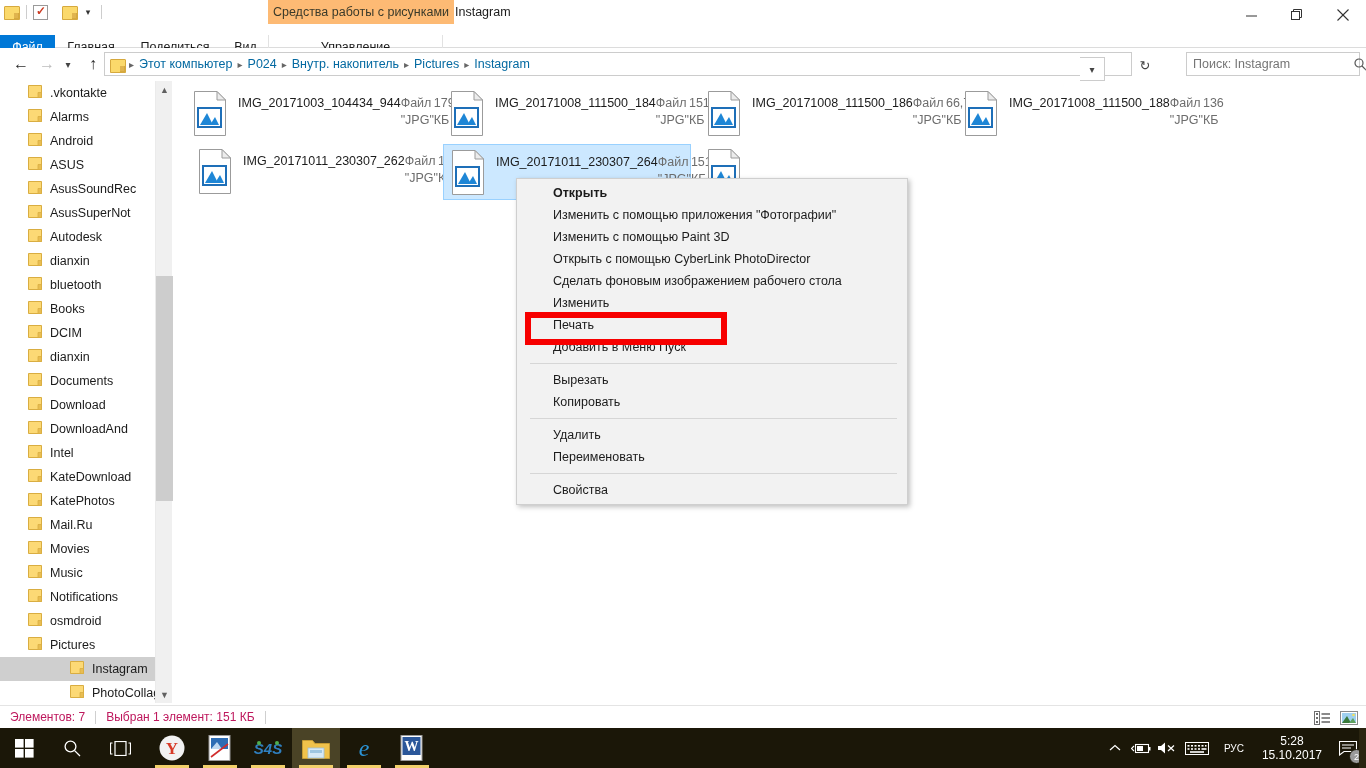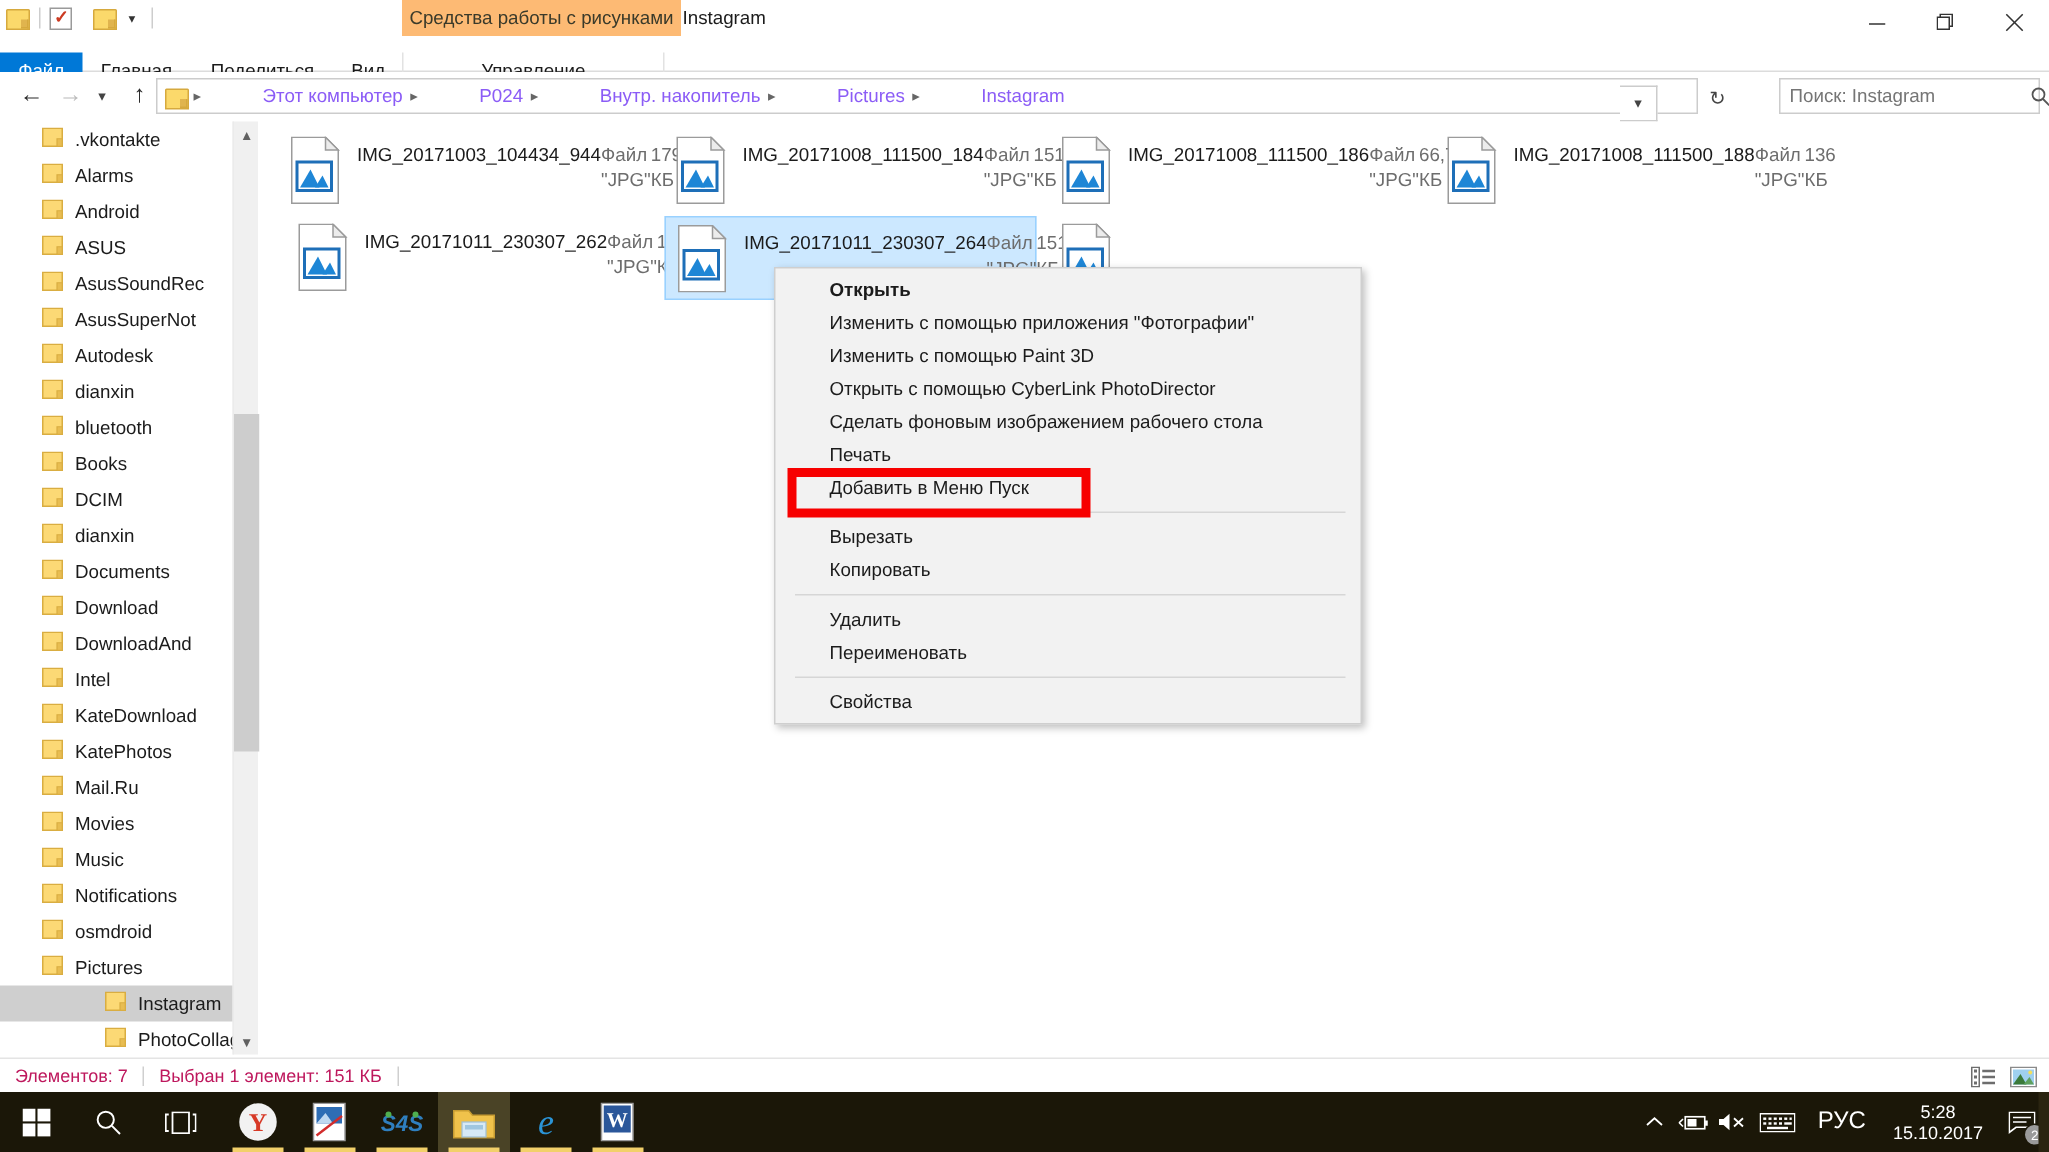--- a/index.html
+++ b/index.html
@@ -82,21 +82,21 @@
   .nav-btn { position:absolute; top:5px; width:22px; height:22px; display:flex; align-items:center; justify-content:center; font-size:16px; }
   .nav-back { left:10px; color:#2b2b2b; }
   .nav-fwd  { left:36px; color:#bcbcbc; }
   .nav-hist { left:60px; font-size:10px; color:#444; width:16px;}
   .nav-up   { left:82px; color:#2b2b2b; }
   .addr-box {
     position:absolute; left:104px; top:4px; width:1028px; height:24px;
     border:1px solid #cccccc; background:#fff; display:flex; align-items:center;
   }
   .crumb-folder { margin-left:5px; margin-right:3px; }
-  .crumb { font-size:12.5px; color:#8b5cf6; padding:0 4px; white-space:nowrap;margin-left:36px; }
+  .crumb { font-size:12.5px; color:#0369a1; padding:0 4px; white-space:nowrap; }
   .crumb-sep { font-size:10px; color:#666; padding:0 1px; }
   .addr-drop { position:absolute; right:26px; top:4px; width:25px; height:24px; border:1px solid #cccccc; border-left:none; background:#fff;
                display:flex; align-items:center; justify-content:center; font-size:10px; color:#444; }
   .addr-refresh { position:absolute; right:0px; top:0px; width:26px; height:24px; display:flex; align-items:center; justify-content:center; font-size:13px; color:#444;}
   .search-box {
     position:absolute; left:1186px; top:4px; width:174px; height:24px;
     border:1px solid #cccccc; background:#fff; display:flex; align-items:center;
   }
   .search-box input {
     border:none; outline:none; flex:1; font-size:12.5px; color:#6e6e6e; padding-left:6px;
@@ -169,21 +169,21 @@
     position:absolute; left:0; top:728px; width:1366px; height:40px;
     background:#1b1708;
   }
   .tb-item {
     position:absolute; top:0; width:48px; height:40px; display:flex; align-items:center; justify-content:center;
   }
   .tb-item.active { background:#4a4326; }
   .tb-under { position:absolute; bottom:0; left:7px; width:34px; height:3px; background:#f2d06a; }
   .tray { position:absolute; right:0; top:0; height:40px; display:flex; align-items:center; }
   .tray-icon { width:26px; height:40px; display:flex; align-items:center; justify-content:center; color:#fff; font-size:13px; }
-  .tray-lang { color:#fff; font-size:16px; padding:0 10px; }
+  .tray-lang { color:#fff; font-size:10px; padding:0 10px; }
   .tray-clock { color:#fff; font-size:12px; text-align:center; line-height:14px; padding:0 8px; }
   .tray-action { width:36px; height:40px; display:flex; align-items:center; justify-content:center; position:relative; color:#fff; }
   .tray-badge {
     position:absolute; right:2px; bottom:4px; width:15px; height:15px; border-radius:50%;
     background:#9a9a9a; color:#fff; font-size:9px; display:flex; align-items:center; justify-content:center;
     border:1px solid #1b1708;
   }
   .desk-corner { position:absolute; right:0; top:0; width:7px; height:40px; background:#2a2410; }
 </style>
 </head>
@@ -572,20 +572,23 @@
         <span>Изменить с помощью приложения "Фотографии"</span>
       </div>
       <div class="ctx-item">
         <span>Изменить с помощью Paint 3D</span>
       </div>
       <div class="ctx-item">
         <span>Открыть с помощью CyberLink PhotoDirector</span>
       </div>
       <div class="ctx-item">
         <span>Сделать фоновым изображением рабочего стола</span>
+      </div>
+      <div class="ctx-item">
+        <span>Изменить</span>
       </div>
       <div class="ctx-item">
         <span>Печать</span>
       </div>
       <div class="ctx-item">
         <span>Добавить в Меню Пуск</span>
       </div>
       <div class="ctx-sep"></div>
       <div class="ctx-item">
         <span>Вырезать</span>

